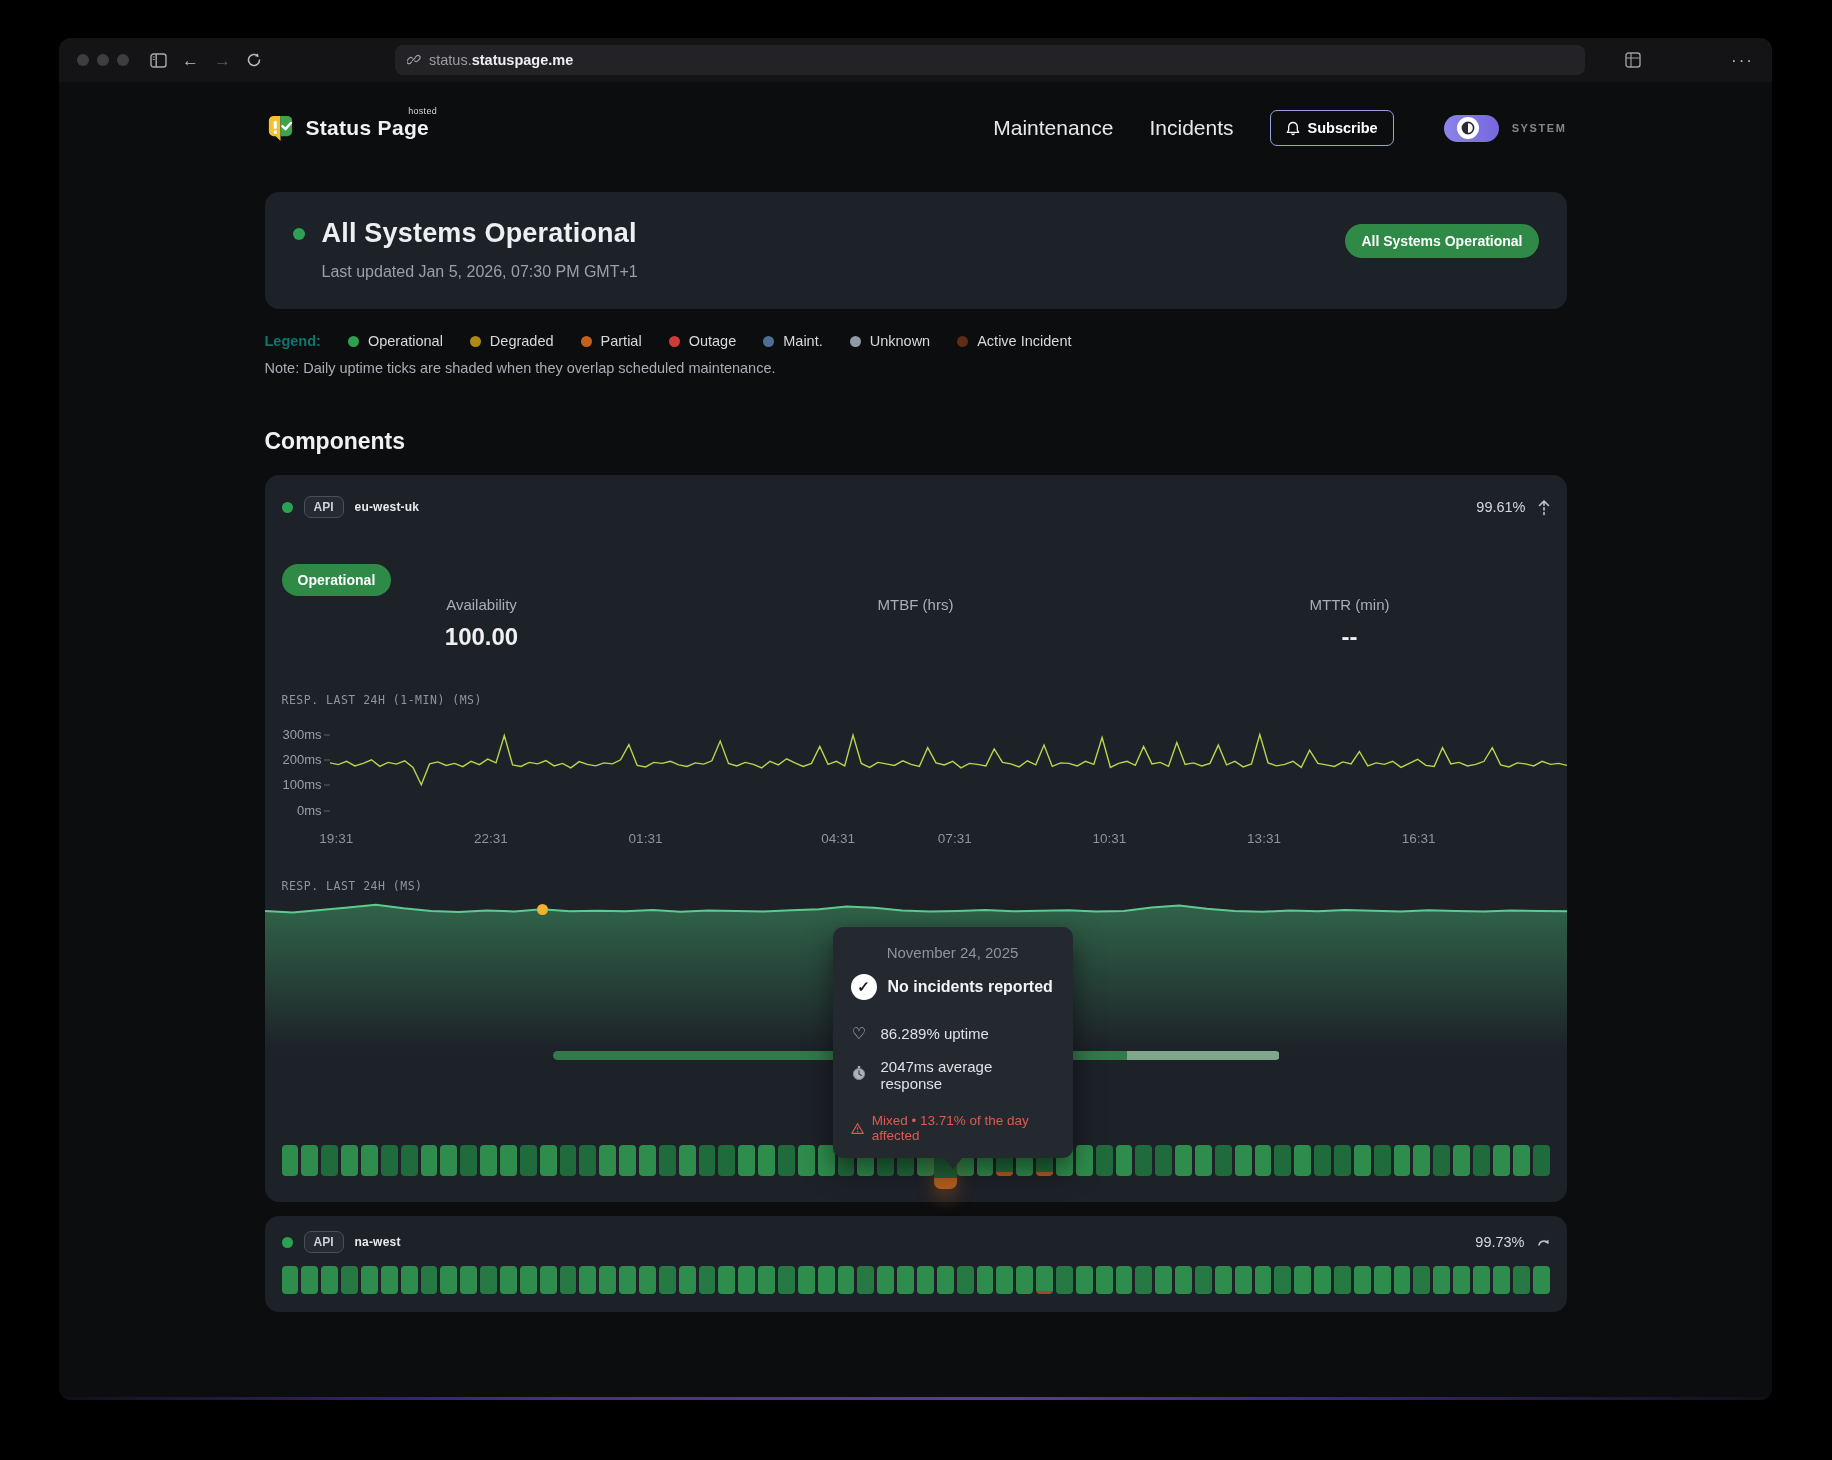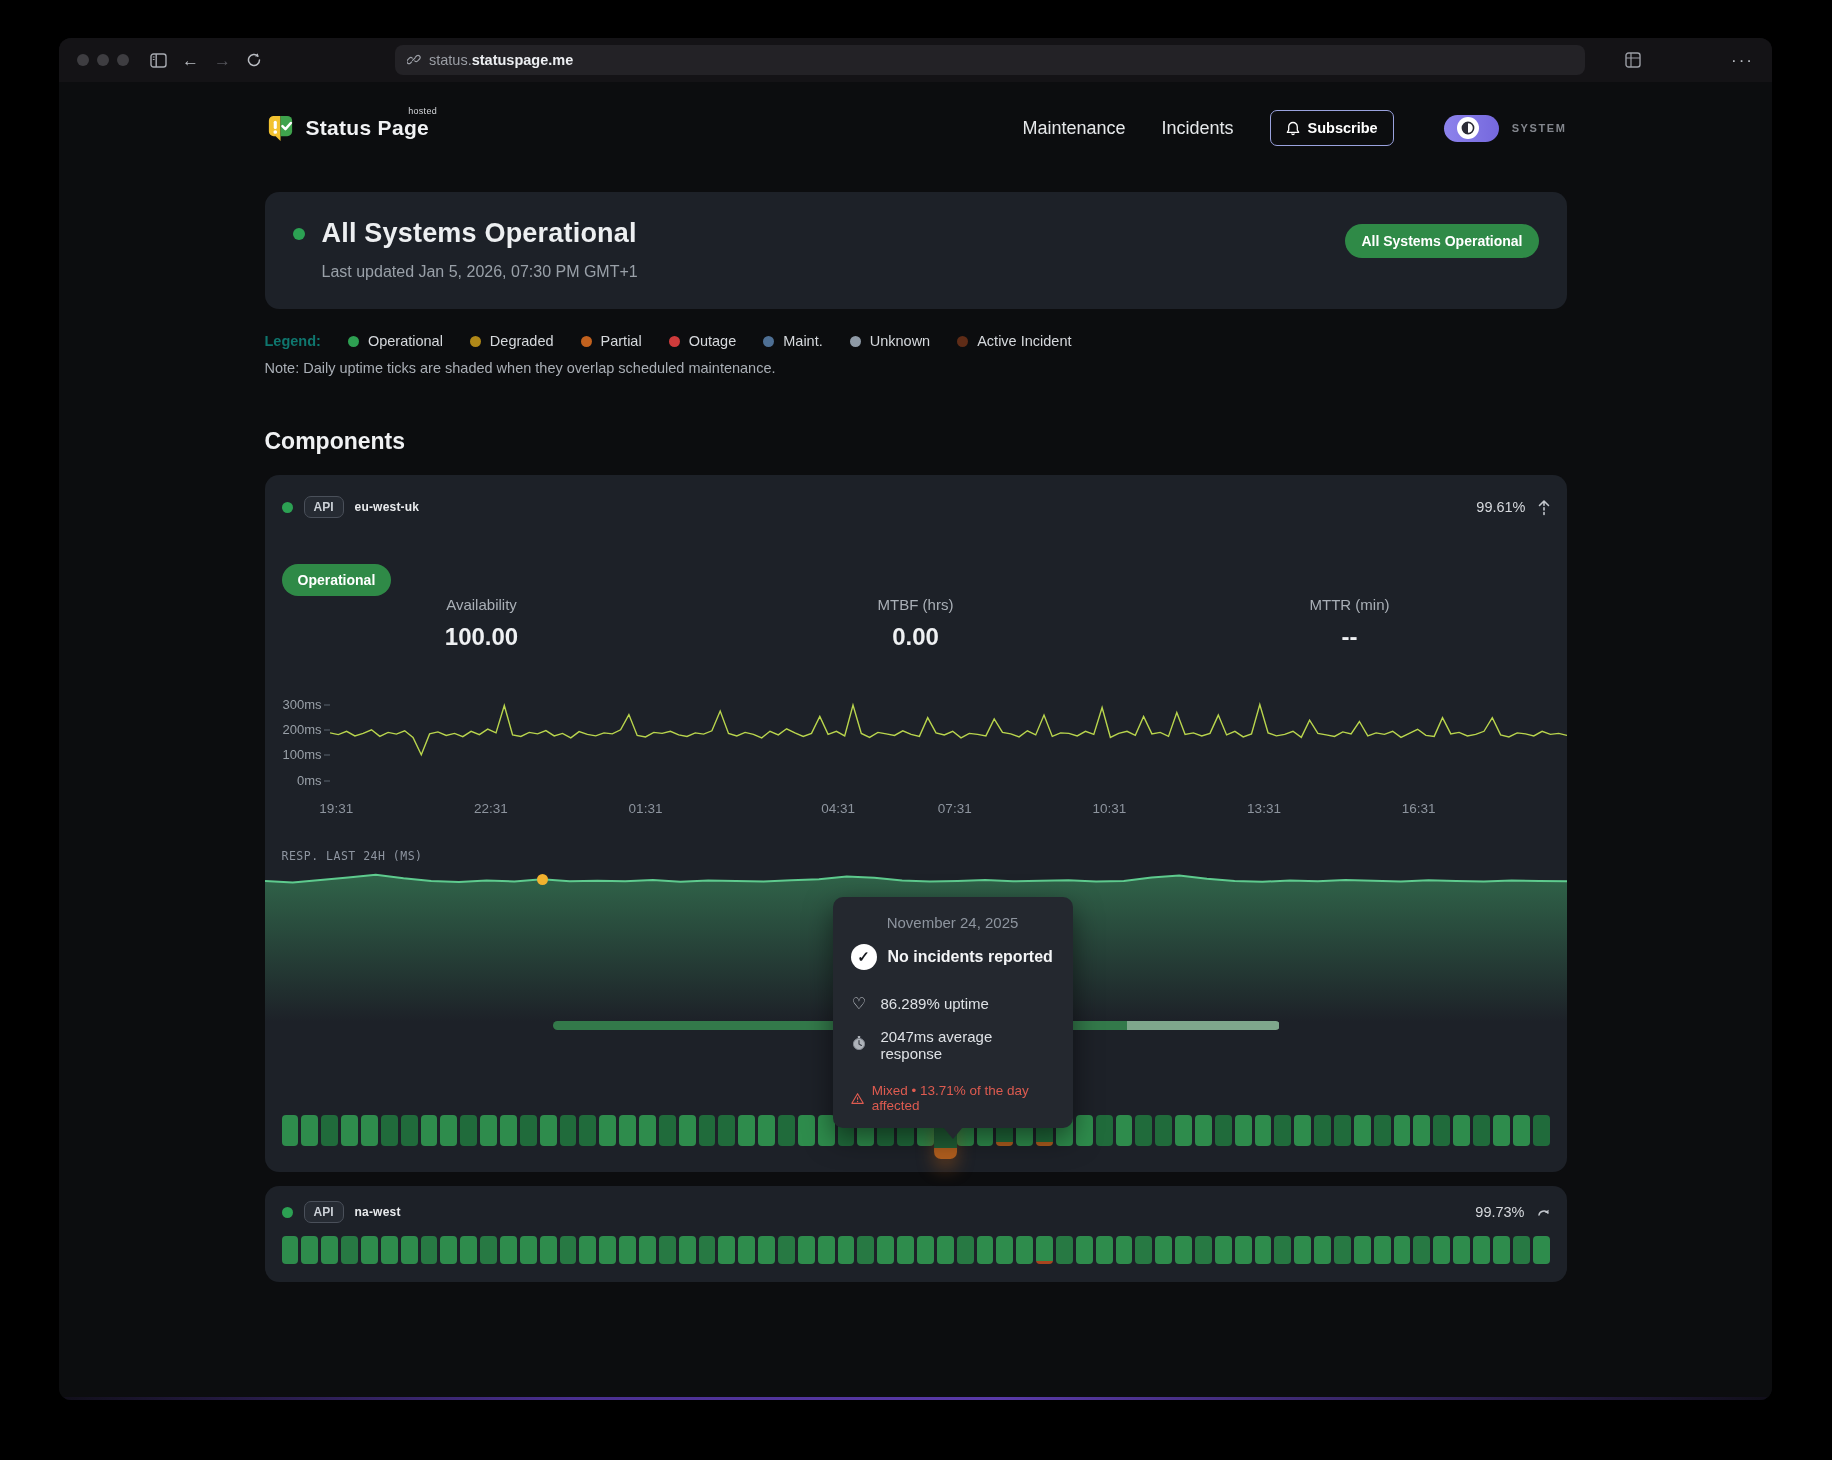--- a/index.html
+++ b/index.html
@@ -22,21 +22,21 @@
   
   .page { height:calc(100% - 44px); background:#0c0d0f; overflow:hidden; }
   .container { width:1302px; margin:0 auto; }
 
   
   .site-head { display:flex; align-items:center; padding-top:26px; height:66px; }
   .brand { display:flex; align-items:center; gap:10px; }
   .brand-name { font-size:21px; font-weight:700; color:#f1f2f4; position:relative; letter-spacing:.3px; }
   .brand-sup { position:absolute; top:-10px; right:-8px; font-size:9px; font-weight:400; color:#d4d6da; }
   .nav { margin-left:auto; display:flex; align-items:center; gap:36px; }
-  .nav a { color:#e6e8ea; font-size:18px; text-decoration:none; cursor:pointer; }
+  .nav a { color:#e6e8ea; font-size:21px; text-decoration:none; cursor:pointer; }
   .subscribe { display:flex; align-items:center; gap:8px; border:1px solid #9aa2de; border-radius:7px; background:transparent; color:#fff; font-weight:700; font-size:14.5px; padding:9px 15px; cursor:pointer; font-family:inherit; }
   .theme-group { display:flex; align-items:center; gap:13px; margin-left:14px; }
   .theme-toggle { width:55px; height:27px; border-radius:14px; background:linear-gradient(90deg,#8d83ec,#7568dd); position:relative; cursor:pointer; }
   .theme-knob { position:absolute; left:13px; top:2.5px; width:22px; height:22px; border-radius:50%; background:#fff; display:flex; align-items:center; justify-content:center; }
   .theme-label { font-size:11px; letter-spacing:1.6px; color:#83868d; font-weight:700; }
 
   
   .banner { margin-top:44px; background:#1d2128; border-radius:14px; padding:26px 28px 28px; display:flex; justify-content:space-between; align-items:flex-start; }
   .b-title-row { display:flex; align-items:center; gap:17px; }
   .dot { width:12px; height:12px; border-radius:50%; background:#2ca153; flex:none; }
@@ -259,29 +259,29 @@
         <div class="status-row"><span class="status-pill">Operational</span></div>
 
 
         <div class="stats" id="stats">
             <div class="stat">
               <div class="stat-label">Availability</div>
               <div class="stat-value">100.00</div>
             </div>
             <div class="stat">
               <div class="stat-label">MTBF (hrs)</div>
-              <div class="stat-value">0.00</div>
             </div>
             <div class="stat">
               <div class="stat-label">MTTR (min)</div>
               <div class="stat-value">--</div>
             </div>
           </div>
 
         <div class="chart1">
+          <div class="mono-label">RESP. LAST 24H (1-MIN) (MS)</div>
           <div class="plot-row">
             <div class="yaxis" id="yaxis">
                 <span style="top: 4px;">300ms</span>
                 <i class="ydash" style="top: 11px;"></i>
                 <span style="top: 29px;">200ms</span>
                 <i class="ydash" style="top: 36px;"></i>
                 <span style="top: 54px;">100ms</span>
                 <i class="ydash" style="top: 61px;"></i>
                 <span style="top: 80px;">0ms</span>
                 <i class="ydash" style="top: 87px;"></i>

